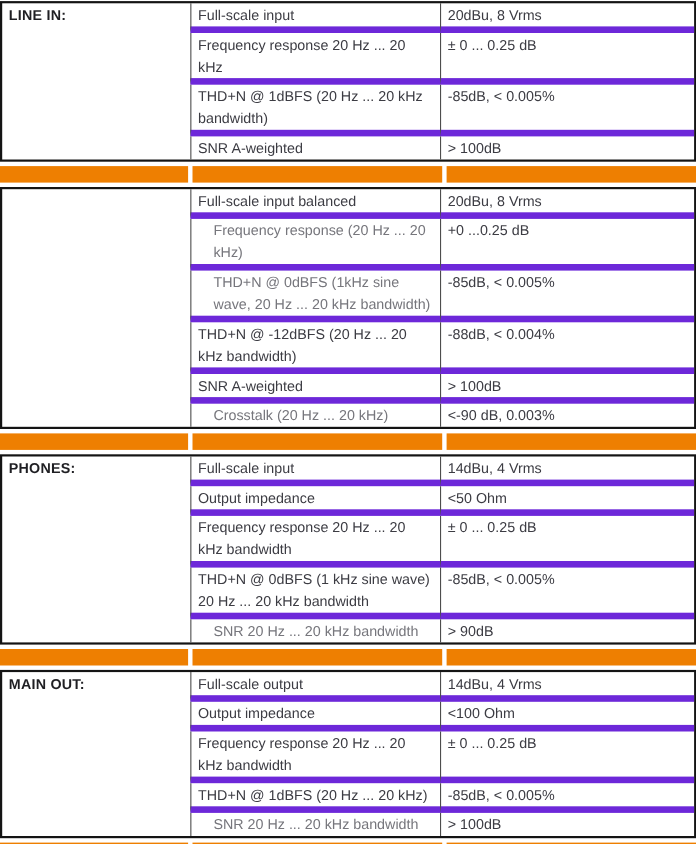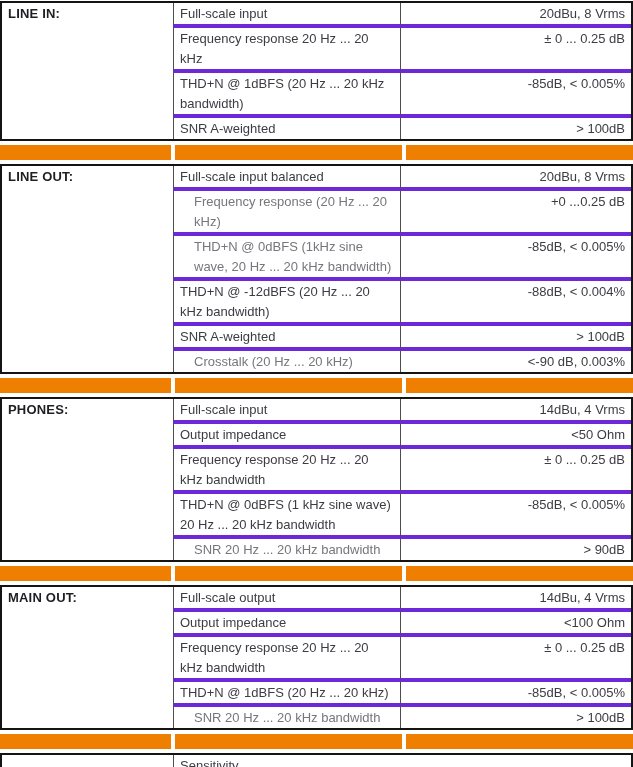--- a/index.html
+++ b/index.html
@@ -28,24 +28,24 @@
     box-sizing: border-box;
     color: #3c3c43;
   }
   .hcell {
     grid-column: 1;
     font-weight: bold;
     color: #1f1f23;
     letter-spacing: 0.2px;
   }
   .pcell { grid-column: 2; }
-  .vcell { grid-column: 3; text-align: right; }
+  .vcell { grid-column: 3; }
   .pcell, .vcell {
     border-left: 1px solid #4d4d4d;
-    border-bottom: 4px solid #6d28d9;
+    border-bottom: 6px solid #6d28d9;
     min-height: 21px;
   }
   .sec > .pcell:nth-last-child(2),
   .sec > .vcell:last-child {
     border-bottom: none;
   }
   .muted { color: #76767c; padding-left: 20px; }
   .link {
     color: #0c4a6e;
     cursor: pointer;
@@ -78,21 +78,20 @@
     <div class="vcell">&gt; 100dB</div>
   </section>
 
   <div class="sep">
     <div></div>
     <div></div>
     <div></div>
   </div>
 
   <section class="sec">
-    <div class="hcell" style="grid-row:1 / span 6">LINE OUT:</div>
     <div class="pcell">Full-scale input balanced</div>
     <div class="vcell">20dBu, 8 Vrms</div>
     <div class="pcell muted">Frequency response (20 Hz ... 20 kHz)</div>
     <div class="vcell">+0 ...0.25 dB</div>
     <div class="pcell muted">THD+N @ 0dBFS (1kHz sine wave, 20 Hz ... 20 kHz bandwidth)</div>
     <div class="vcell">-85dB, &lt; 0.005%</div>
     <div class="pcell">THD+N @ -12dBFS (20 Hz ... 20 kHz bandwidth)</div>
     <div class="vcell">-88dB, &lt; 0.004%</div>
     <div class="pcell">SNR A-weighted</div>
     <div class="vcell">&gt; 100dB</div>

